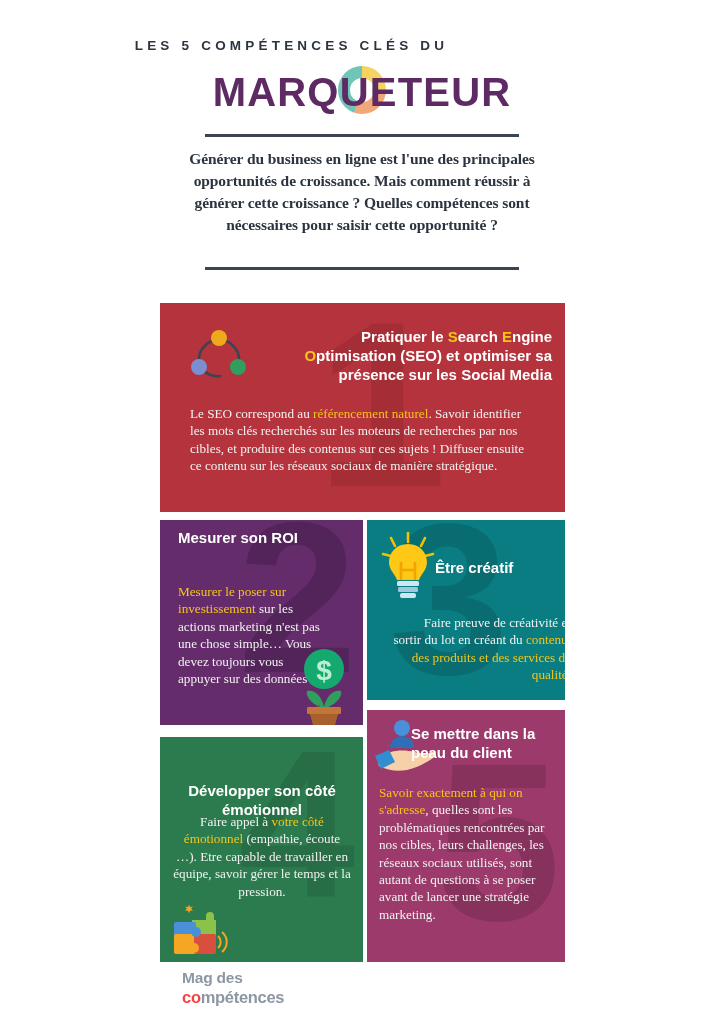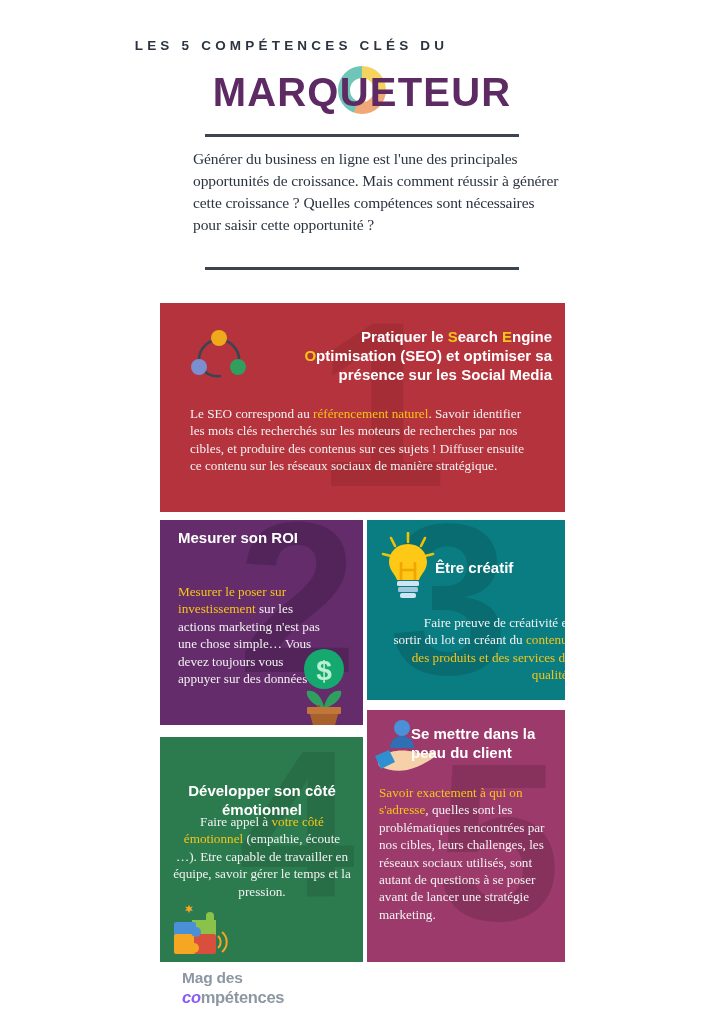--- a/index.html
+++ b/index.html
@@ -56,23 +56,24 @@
     width:24px; height:24px; border-radius:50%;
     background:#ffffff;
   }
   .wordmark-text{ position:relative; z-index:2; }
 
   .hr-top{
     position:absolute; left:205px; top:134px;
     width:314px; height:3px; background:#3b4450;
   }
   .intro{
-    position:absolute; left:193px; top:148px; width:368px;
+    position:absolute; left:178px; top:148px; width:368px;
+    text-align:center;
     font-size:15.5px; line-height:22px;
-    color:#2b3440; font-weight:400;
+    color:#2b3440; font-weight:700;
     font-family:"Liberation Serif", serif;
     letter-spacing:-0.1px;
   }
   .hr-bot{
     position:absolute; left:205px; top:267px;
     width:314px; height:3px; background:#3b4450;
   }
 
   
   .card{
@@ -178,21 +179,21 @@
   .logo-l1{
     font-size:15.5px; font-weight:600; color:#8d97a3;
     font-family:"Liberation Sans", sans-serif; line-height:18px;
     letter-spacing:-0.2px;
   }
   .logo-l2{
     font-size:16.5px; font-weight:700; color:#8d97a3;
     font-family:"Liberation Sans", sans-serif; line-height:20px;
     letter-spacing:-0.3px;
   }
-  .logo-co{ color:#8b5cf6;font-style:italic; }
+  .logo-co{ color:#ef4444; }
 </style>
 </head>
 <body>
 
 <div class="page">
 
   <div class="kicker">LES 5 COMPÉTENCES CLÉS DU</div>
 
   <div class="wordmark">
     <span class="wordmark-inner">

